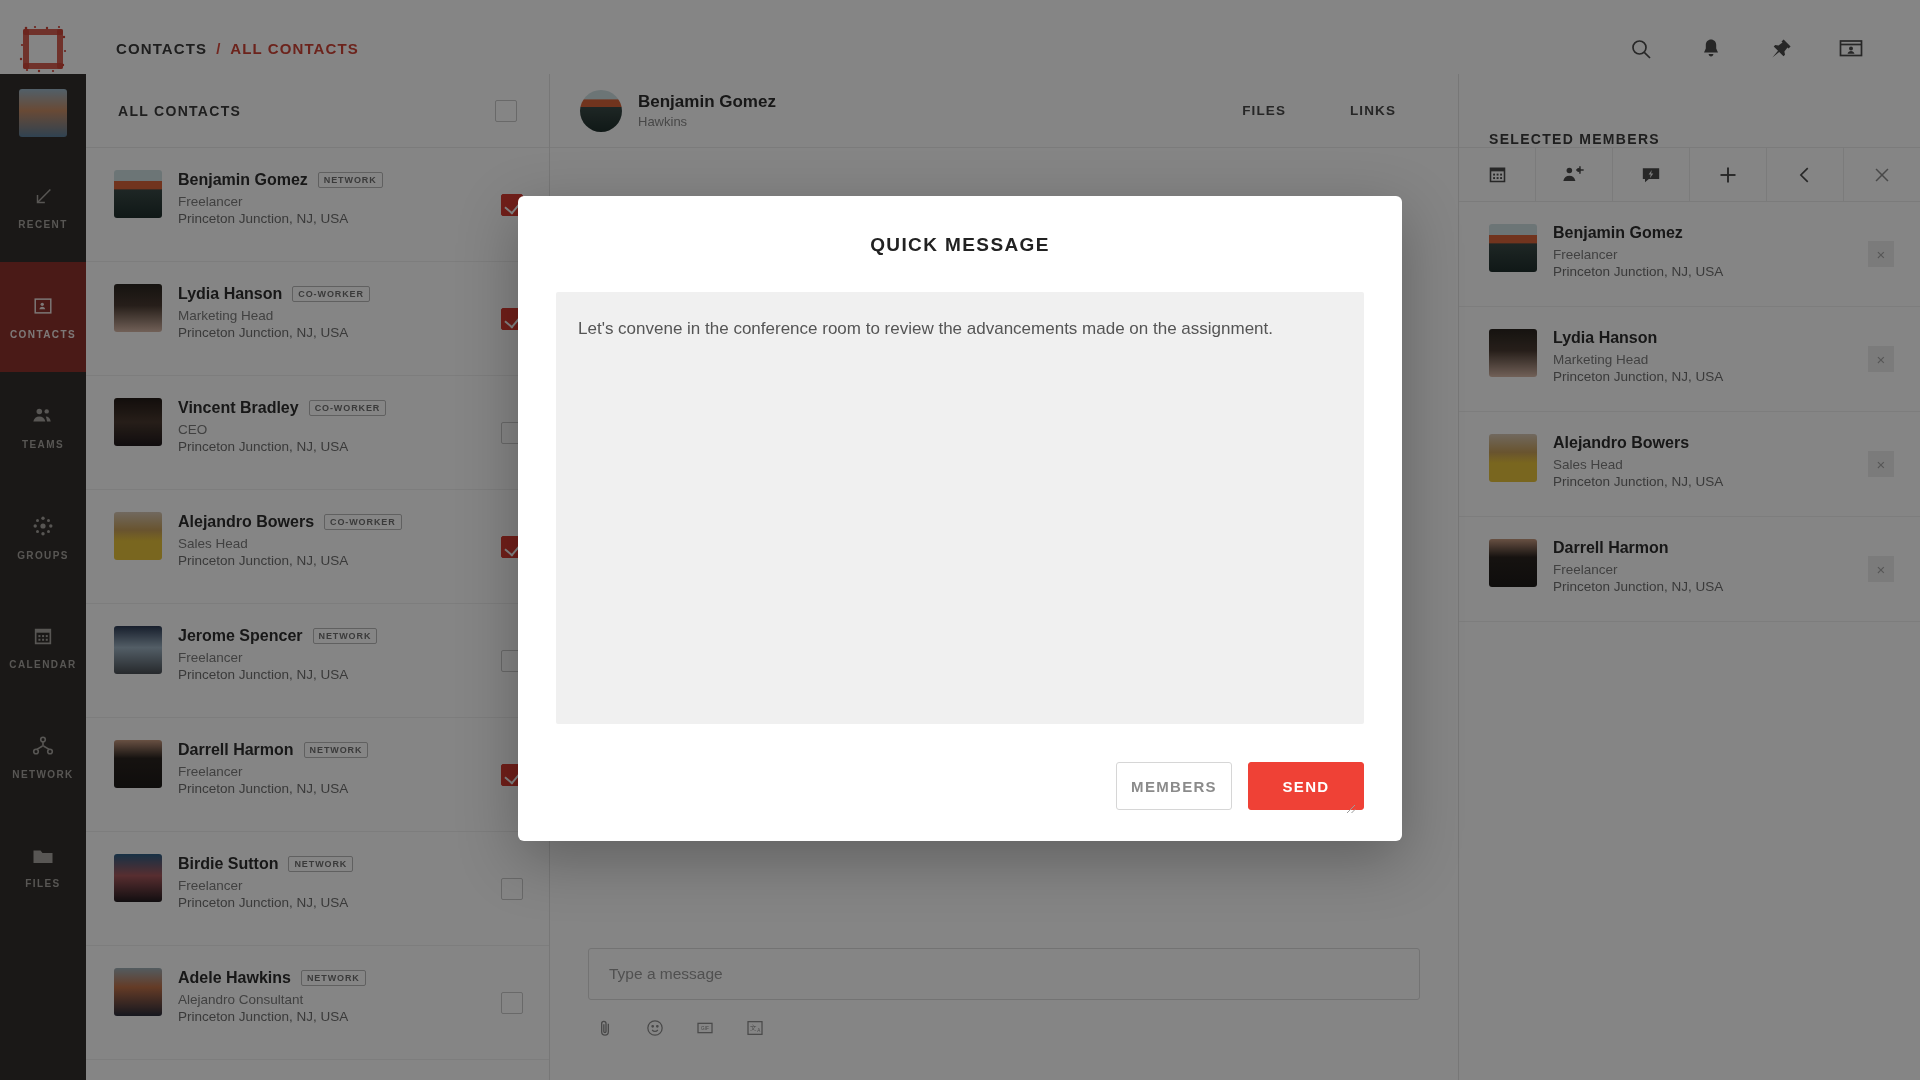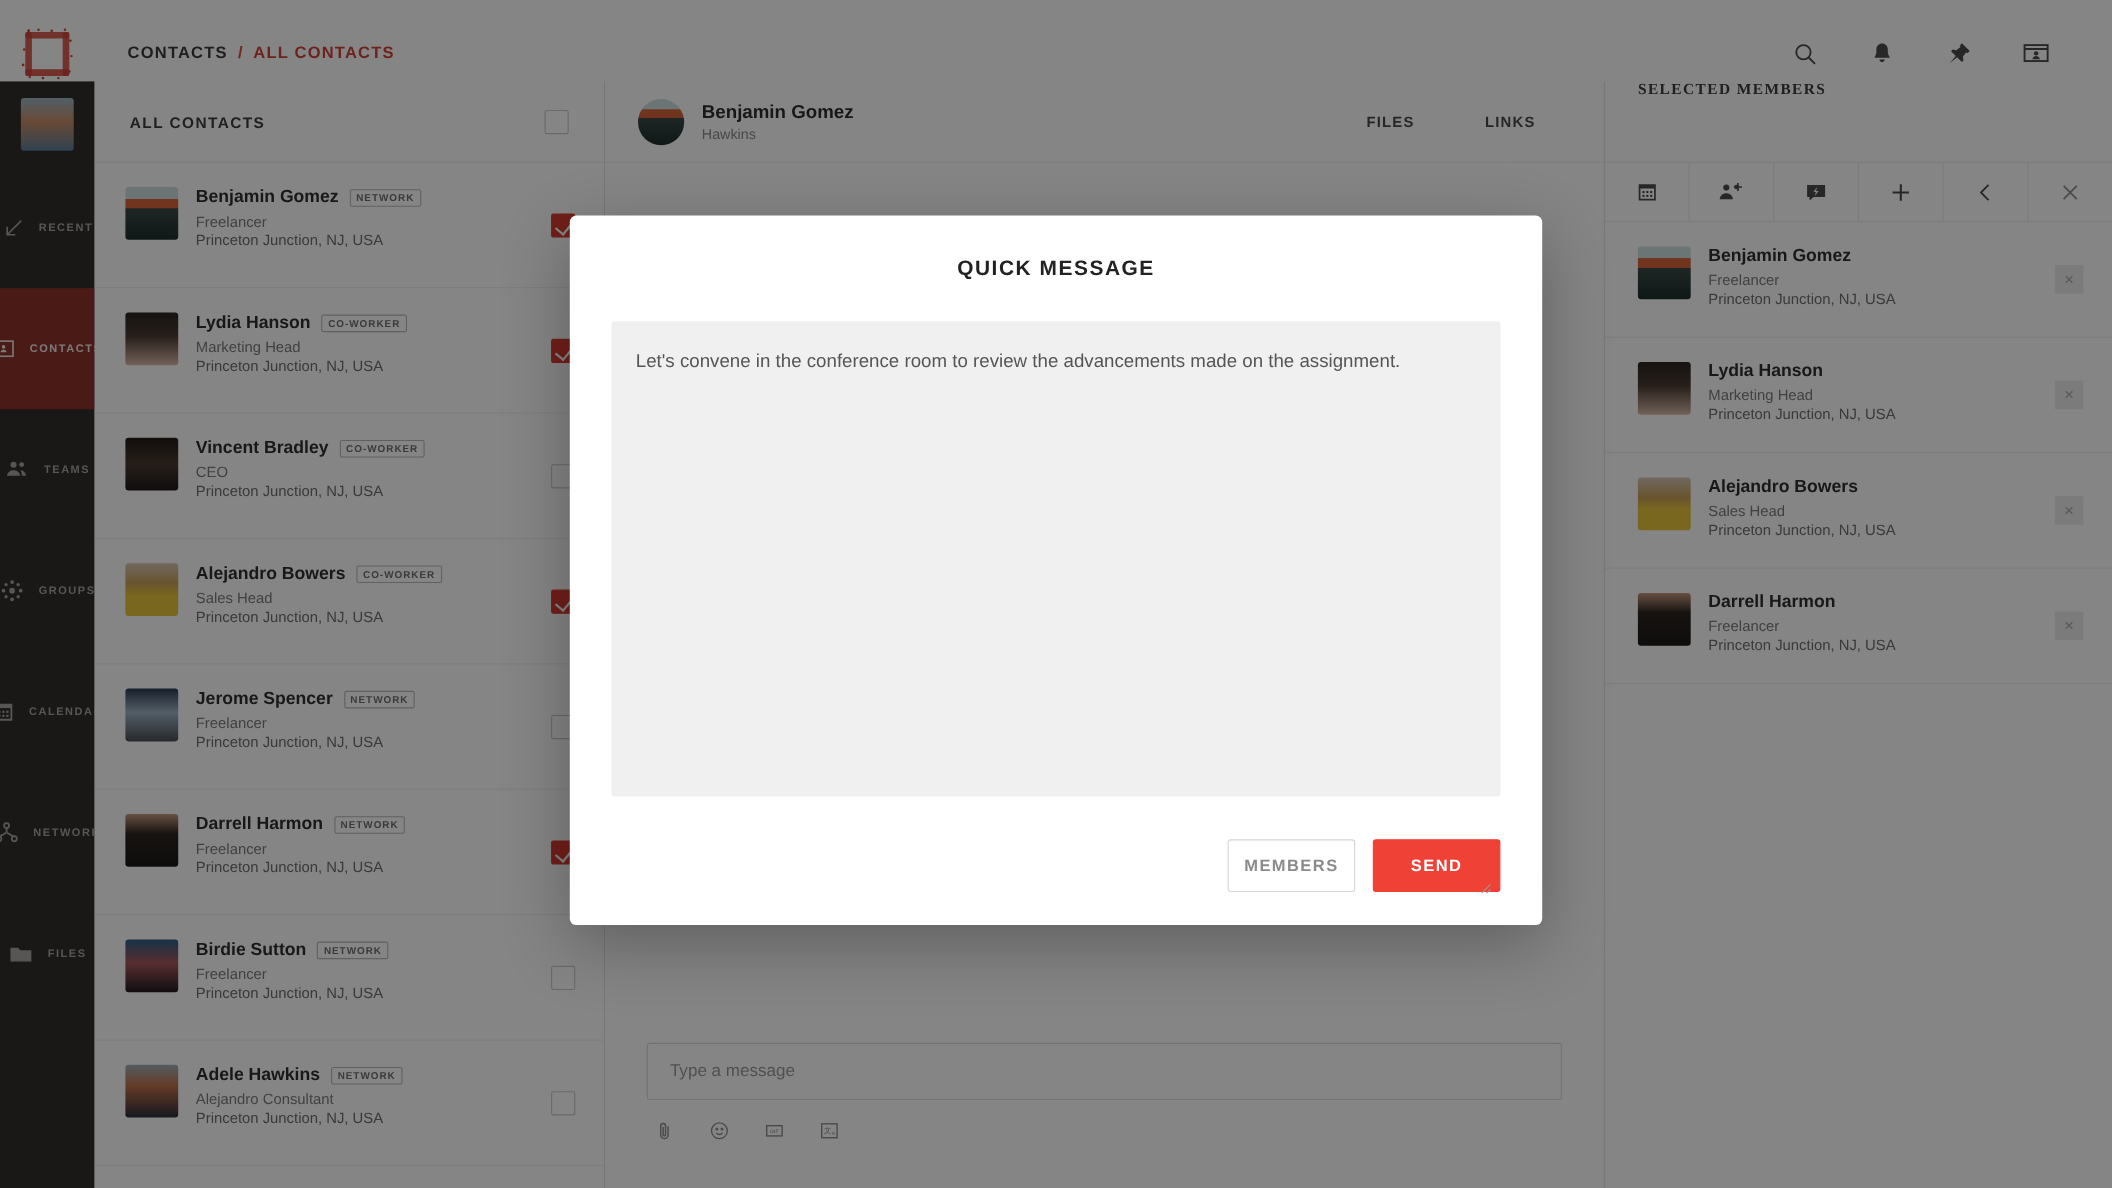--- a/index.html
+++ b/index.html
@@ -36,21 +36,21 @@
   .ti { width:26px; height:26px; color:#4b4b4b; display:flex; align-items:center; justify-content:center; cursor:pointer; }
 
   
   .rail {
     position:absolute; left:0; top:74px; width:86px; height:1006px;
     background:#322f2c;
   }
   .rail-avatar { height:78px; display:flex; align-items:center; justify-content:center; }
   .rail-avatar .ph { width:48px;height:48px;border-radius:3px;overflow:hidden; }
   .rail-item {
-    height:110px; display:flex; flex-direction:row; align-items:center; justify-content:center;
+    height:110px; display:flex; flex-direction:column; align-items:center; justify-content:center;
     gap:12px; color:#a9a5a1; cursor:pointer;
   }
   .rail-item.active { background:#8f332c; color:#efe7e5; }
   .rail-item .lab { font-size:10px; letter-spacing:1.4px; font-weight:bold; }
   .rail-item svg { display:block; }
 
   
   .contacts-col {
     position:absolute; left:86px; top:74px; width:464px; height:1006px;
     background:#fff; border-right:1px solid #e4e4e4; overflow:hidden;
@@ -98,38 +98,37 @@
   .tabs { margin-left:auto; display:flex; align-items:center; height:74px; }
   .tab {
     font-size:13.5px; font-weight:bold; letter-spacing:1.1px; color:#4a4a4a;
     padding:0 32px; height:74px; display:flex; align-items:center; cursor:pointer;
     position:relative;
   }
   .tab.active::after {
     content:""; position:absolute; left:24px; right:24px; bottom:0; height:3px; background:#cf4436;
   }
   .chat-body { height:calc(1006px - 74px - 150px); }
-  .composer { position:absolute; left:0; bottom:0; width:908px; height:150px; padding:18px 38px 12px 38px; }
+  .composer { position:absolute; left:0; bottom:0; width:908px; height:150px; padding:18px 38px 12px 38px;text-align:center; }
   .composer-input {
     width:100%; height:52px; border:1px solid #dcdcdc; border-radius:3px; background:#fff;
     display:flex; align-items:center; padding:0 20px; font-size:15.5px; color:#9a9a9a;
     cursor:text;
   }
   .composer-tools { display:flex; align-items:center; gap:28px; margin-top:18px; padding-left:6px; }
   .composer-tools .ct { width:22px; height:22px; color:#8d8d8d; cursor:pointer; }
 
   
   .right-col {
     position:absolute; left:1458px; top:74px; width:462px; height:1006px;
     background:#fff; border-left:1px solid #e4e4e4; overflow:hidden;
   }
   .right-head {
-    height:74px; display:flex; align-items:flex-start; padding:0 30px;
+    height:74px; display:flex; align-items:flex-end; padding:0 30px;
     border-bottom:1px solid #ececec;
-    font-family:Liberation Serif, serif;
   }
   .right-head .t { font-size:14px; font-weight:bold; letter-spacing:1.3px; color:#3c3c3c; }
   .right-tools { display:flex; height:54px; border-bottom:1px solid #ececec; }
   .rt {
     flex:1; display:flex; align-items:center; justify-content:center;
     border-right:1px solid #ececec; color:#4c4c4c; cursor:pointer;
   }
   .rt:last-child { border-right:none; }
   .rt.muted { color:#8d8d8d; }
   .member-row {

